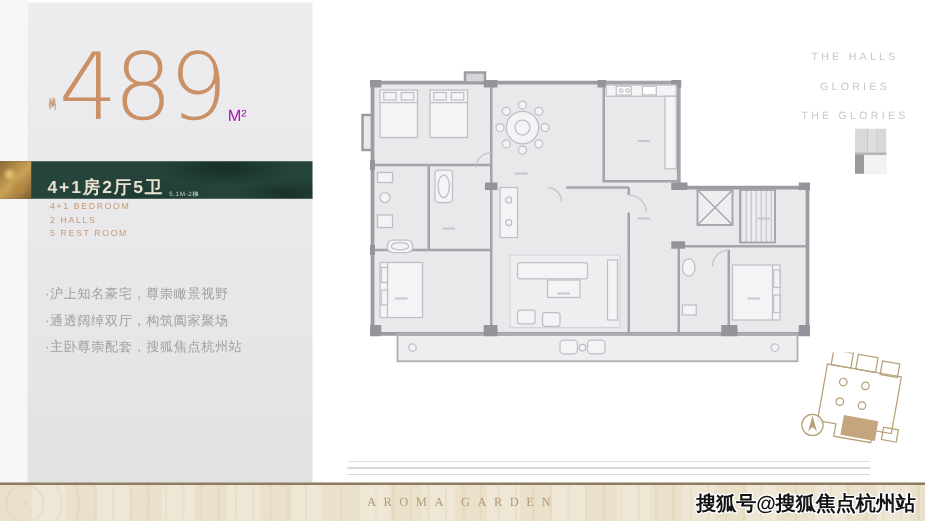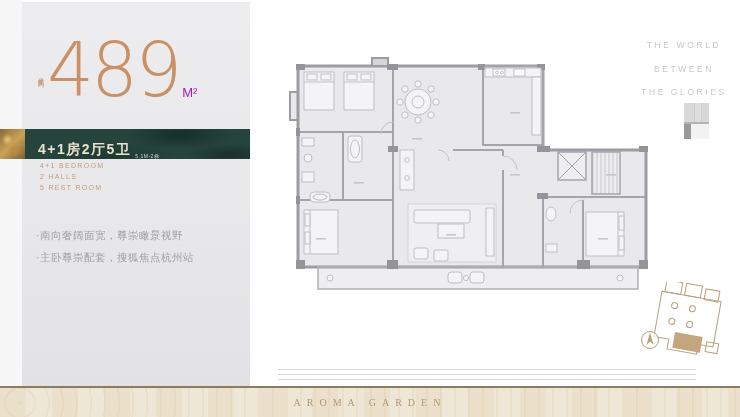--- a/index.html
+++ b/index.html
@@ -95,21 +95,22 @@
     <div class="banner-sub">5.1M-2梯</div>
   </div>
 
   <div class="spec-lines">
     <div>4+1 BEDROOM</div>
     <div>2 HALLS</div>
     <div>5 REST ROOM</div>
   </div>
 
   <div class="bullets">
-    <div>·南向奢阔面宽，尊崇瞰景视野</div>
+    <div>·沪上知名豪宅，尊崇瞰景视野</div>
+    <div>·通透阔绰双厅，构筑阖家聚场</div>
     <div>·主卧尊崇配套，搜狐焦点杭州站</div>
   </div>
 
   <svg style="position:absolute;left:288px;top:52px;" width="362" height="300" viewBox="0 0 362 300">
     <defs>
       <pattern id="hatch" width="5" height="5" patternUnits="userSpaceOnUse" patternTransform="rotate(45)">
         <rect width="5" height="5" fill="#ededef"></rect>
           <line x1="0" y1="0" x2="0" y2="5" stroke="#c4c4ca" stroke-width="1"></line>
       </pattern>
       <pattern id="stripes" width="4" height="4" patternUnits="userSpaceOnUse">
@@ -262,22 +263,22 @@
       <rect x="158" y="182" width="10" height="1.6"></rect>
         <rect x="310" y="186" width="10" height="1.6"></rect>
       <rect x="28" y="186" width="10" height="1.6"></rect>
         <rect x="222" y="122" width="10" height="1.6"></rect>
       <rect x="318" y="122" width="10" height="1.6"></rect>
         <rect x="222" y="60" width="10" height="1.6"></rect>
     </g>
   </svg>
 
   <div class="slogan">
-    <div>THE WORLD</div>
-    <div>BETWEEN</div>
+    <div>THE HALLS</div>
+    <div>GLORIES</div>
     <div>THE GLORIES</div>
   </div>
 
   <div class="arch-photo">
     <div class="ledge"></div>
   </div>
 
   <svg style="position:absolute;left:632px;top:282px;" width="105" height="85" viewBox="0 0 105 85">
     <g stroke="#b79f78" fill="none" stroke-width="1" transform="rotate(10 55 40)">
       <rect x="28" y="2" width="16" height="12"></rect>
@@ -296,14 +297,15 @@
       <path d="M18,50.5 L14.5,63 L18,59.5 L21.5,63 Z" fill="#b79f78"></path>
     </g>
   </svg>
 
   <div class="fineprint"></div>
 
   <div class="footer">
     <div class="brand">AROMA GARDEN</div>
   </div>
 
+  <div class="wm-sohu">搜狐号@搜狐焦点杭州站</div>
 
 </div>
 
 </body></html>

